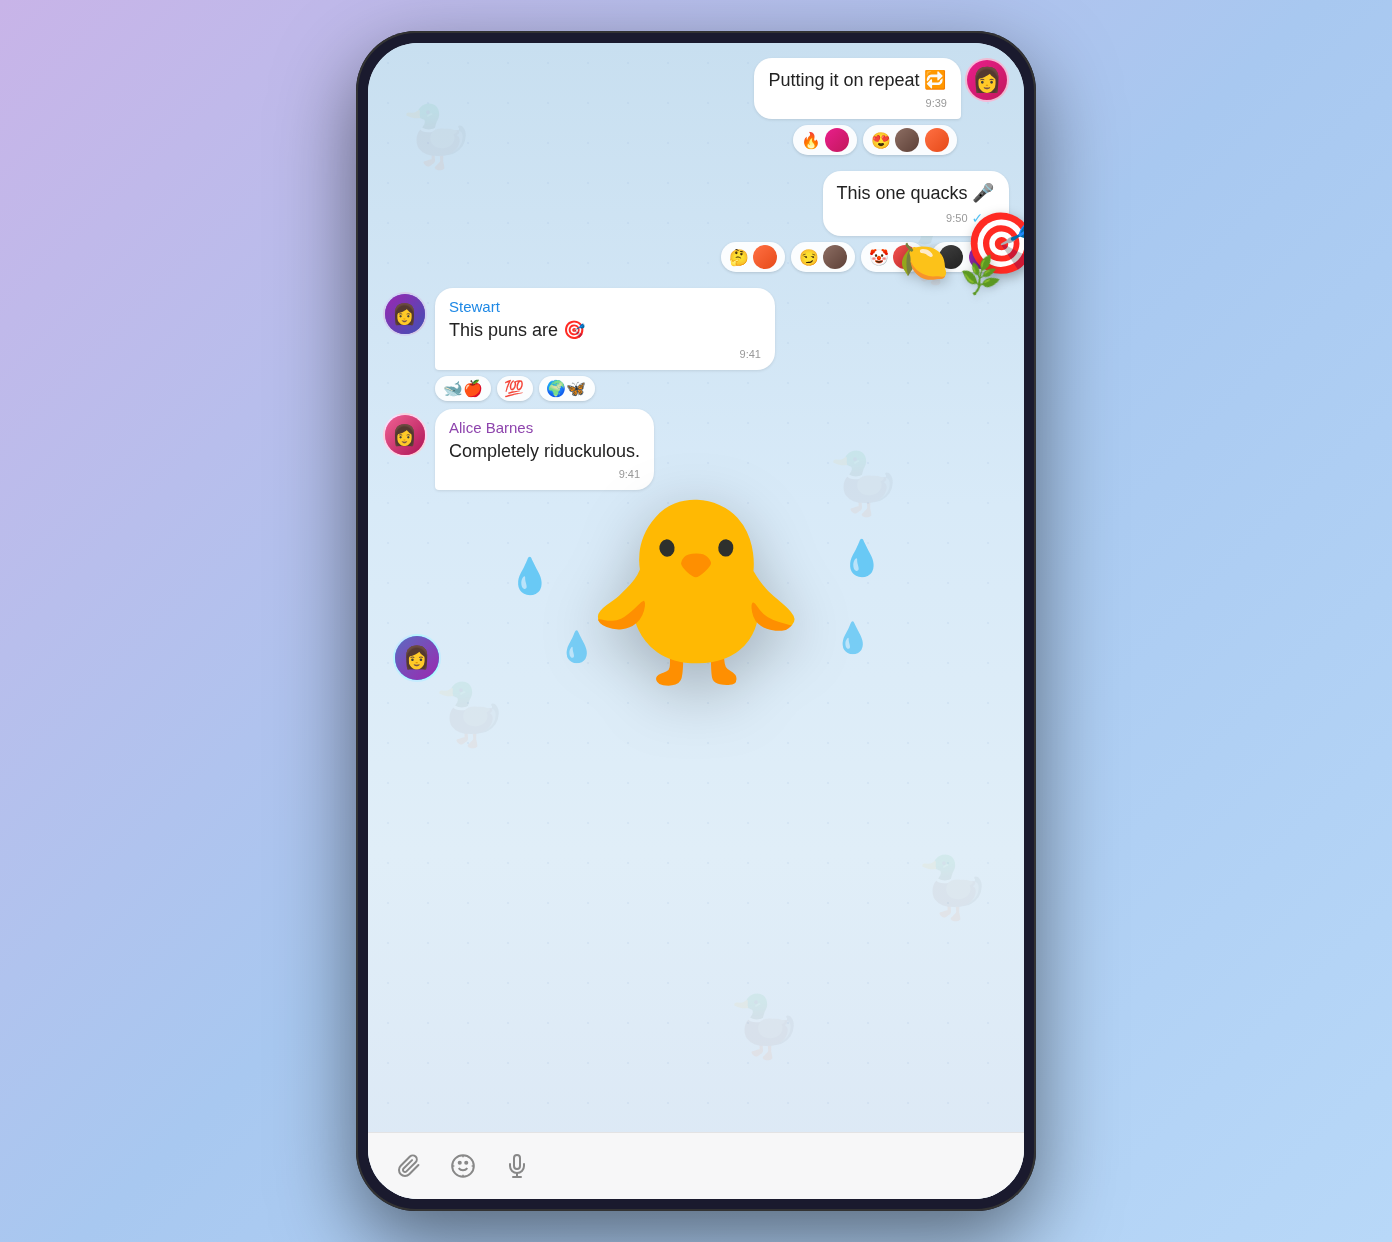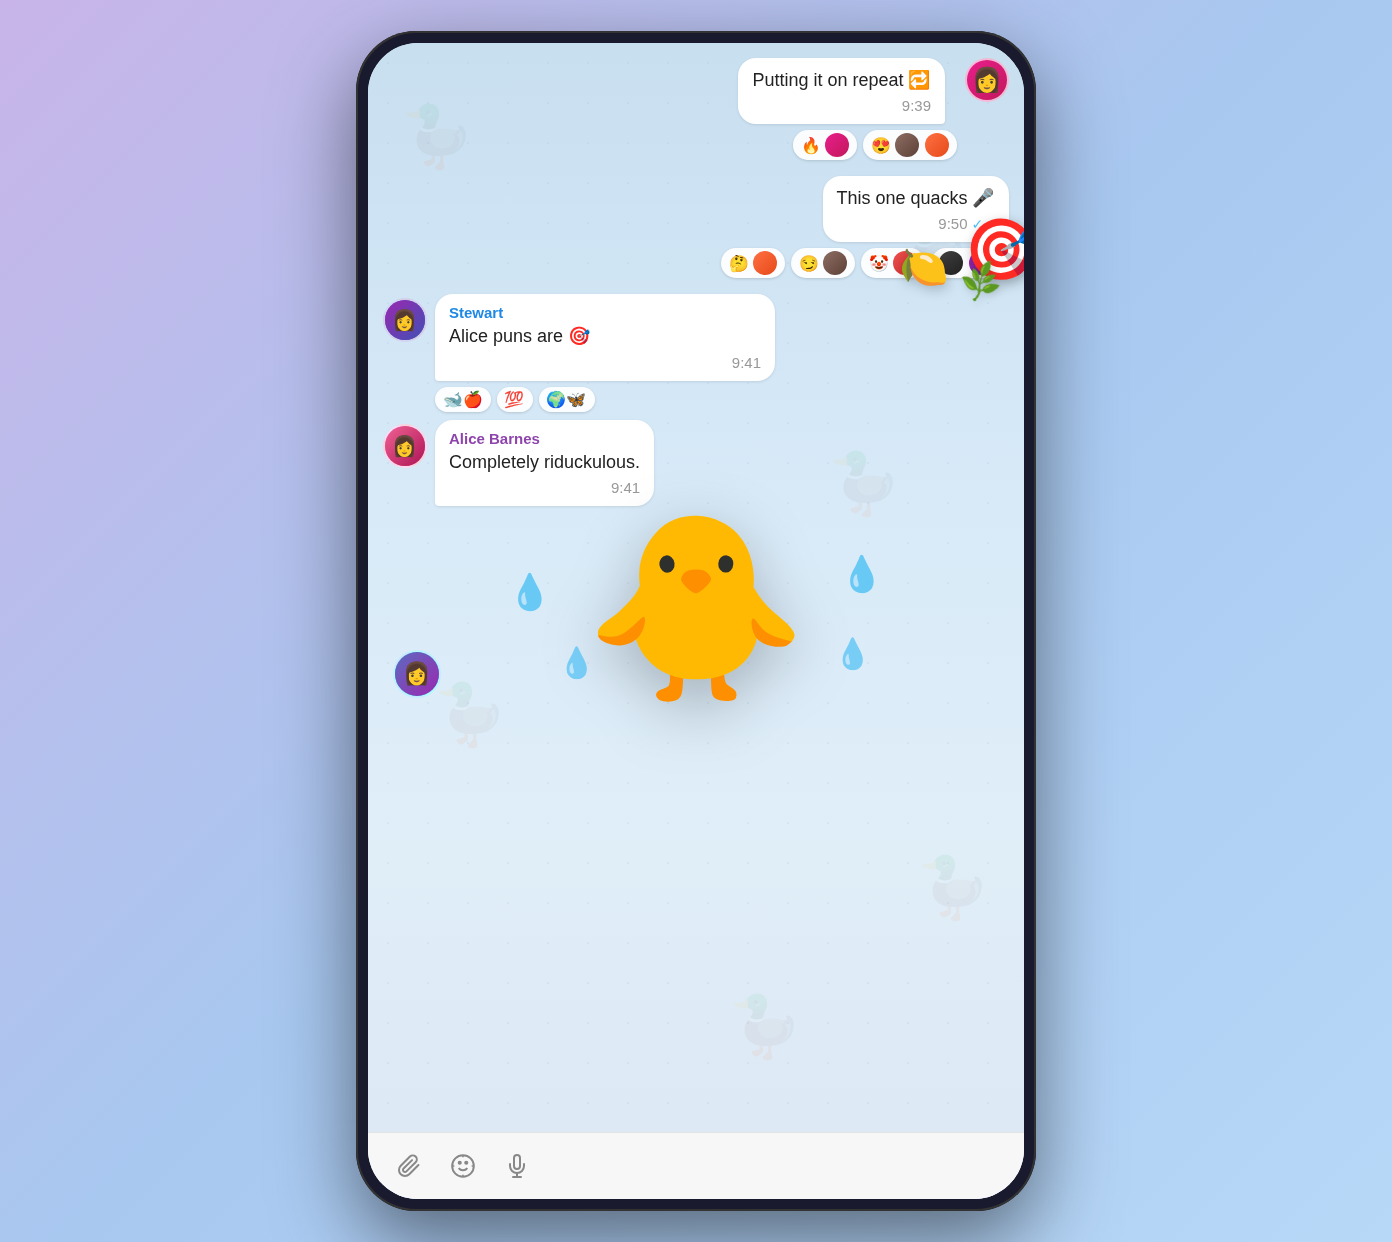--- a/index.html
+++ b/index.html
@@ -145,21 +145,21 @@
 
     .bubble-meta {
       display: flex;
       justify-content: flex-end;
       align-items: center;
       margin-top: 4px;
       gap: 4px;
     }
 
     .time-text {
-      font-size: 15px;
+      font-size: 11px;
       color: #999;
     }
 
     .check-marks {
       color: #4fc3f7;
       font-size: 14px;
     }
 
     
     .reactions-bar {
@@ -194,21 +194,21 @@
     .ra-pink { background: linear-gradient(135deg, #e91e8c, #c2185b); }
     .ra-brown { background: linear-gradient(135deg, #8d6e63, #5d4037); }
     .ra-purple { background: linear-gradient(135deg, #9c27b0, #7b1fa2); }
     .ra-dark { background: linear-gradient(135deg, #424242, #212121); }
     .ra-orange { background: linear-gradient(135deg, #ff7043, #e64a19); }
     .ra-red { background: linear-gradient(135deg, #ef5350, #c62828); }
 
     
     .sender-name {
       font-size: 15px;
-      font-weight: 700;
+      font-weight: 400;
       margin-bottom: 3px;
     }
     .sender-name.stewart { color: #1e88e5; }
     .sender-name.alice { color: #8e44ad; }
 
     
     .sticker-container {
       display: flex;
       justify-content: center;
       margin: 10px 0;
@@ -275,21 +275,21 @@
       <span class="bg-deco" style="top:70%;right:5%">🦆</span>
       <span class="bg-deco" style="top:82%;left:55%">🦆</span>
     </div>
 
     <div class="chat-container">
       <div class="messages-area">
 
         <div class="message-row outgoing" style="margin-bottom:16px;">
 
           <div style="display:flex;flex-direction:column;align-items:flex-end;width:100%;">
-            <div style="display:flex;align-items:flex-end;justify-content:flex-end;gap:20px;padding-left:36px;">
+            <div style="display:flex;align-items:flex-end;justify-content:flex-end;gap:4px;padding-left:36px;">
               <div class="bubble outgoing-bubble">
                 <div class="bubble-text">
                   <span>Putting it on repeat 🔁</span>
                 </div>
                 <div class="bubble-meta">
                   <span class="time-text">9:39</span>
                 </div>
               </div>
               <div class="avatar-circle pink" style="margin-right:0;margin-left:0;align-self:flex-start;">
                 <div class="avatar-face" style="font-size:24px;">👩</div>
@@ -346,21 +346,21 @@
         </div>
 
         <div class="message-row incoming" style="margin-bottom:8px; position:relative;">
           <div class="avatar-circle blue-hair" style="align-self:flex-start;margin-top:4px;">
             <div class="avatar-face" style="font-size:20px;background:linear-gradient(135deg,#9c27b0,#3f51b5);width:100%;height:100%;display:flex;align-items:center;justify-content:center;color:white;">👩</div>
           </div>
           <div style="flex:1;position:relative;">
             <div class="bubble incoming-bubble" style="max-width:340px;">
               <div class="sender-name stewart">Stewart</div>
               <div class="bubble-text">
-                Alice puns are 🎯
+                This puns are 🎯
               </div>
               <div class="bubble-meta">
                 <span class="time-text">9:41</span>
               </div>
             </div>
 
             <div class="reactions-bar" style="justify-content:flex-start;">
               <div class="reaction-item">
                 <span class="reaction-emoji">🐋🍎</span>
               </div>

